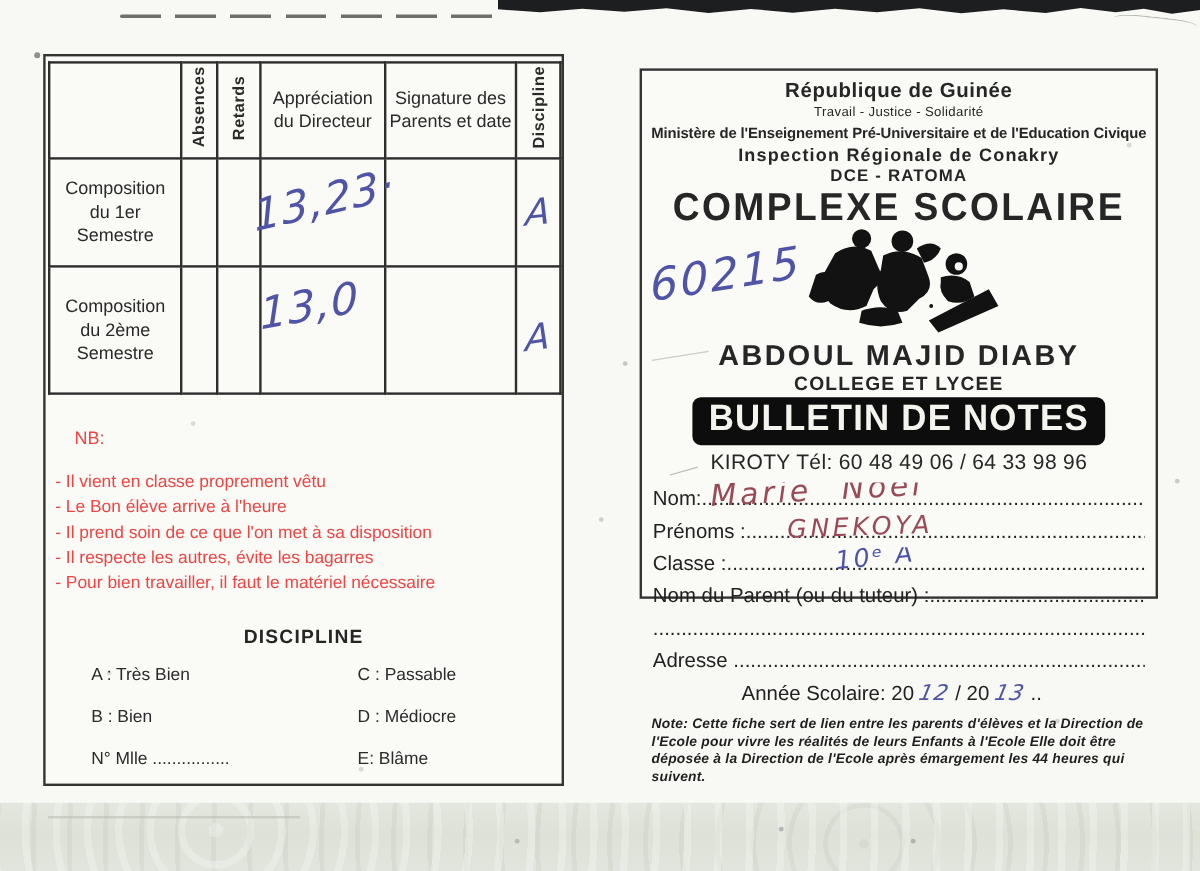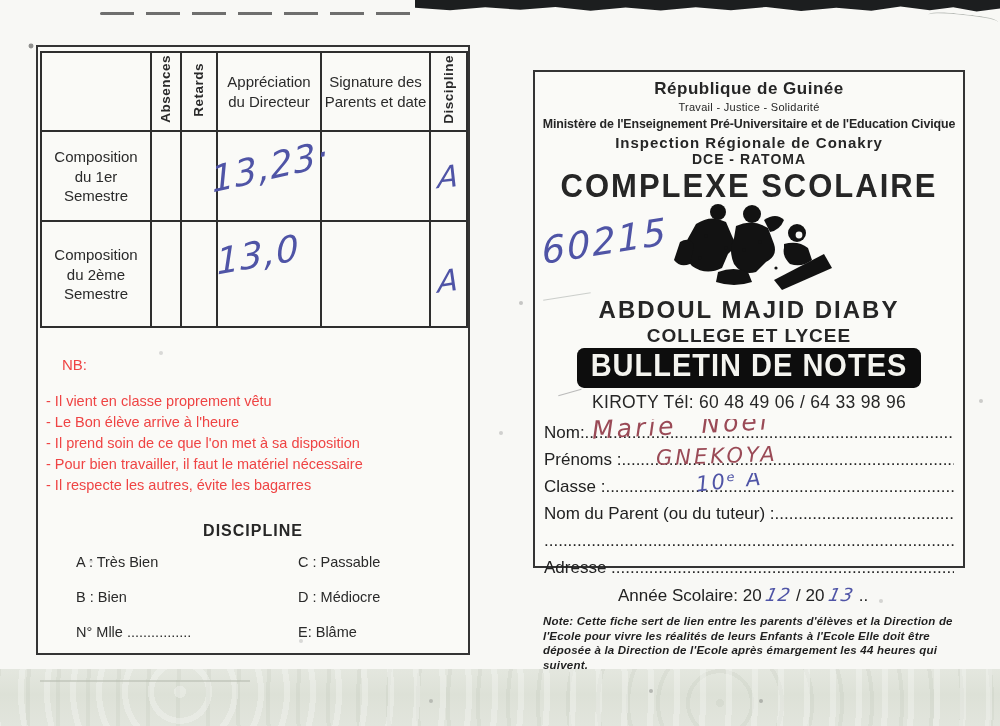--- a/index.html
+++ b/index.html
@@ -53,35 +53,35 @@
     transform:rotate(-10deg) skewX(-8deg);letter-spacing:1px;white-space:nowrap;}
   .disc-a{font-size:30px;display:inline-block;transform:rotate(-6deg) skewX(-10deg);}
 
   .nb{margin:26px 6px 0 8px;font-size:14.5px;line-height:21px;color:#ef4444;}
   .nb-head{margin:0 0 16px 16px;font-size:15px;}
   .disc-head{margin-top:26px;text-align:center;font-weight:bold;font-size:16px;letter-spacing:1px;}
   .legend{display:grid;grid-template-columns:222px 1fr;row-gap:19px;margin:14px 0 0 38px;
     font-size:14.5px;color:#2a2a2a;}
 
   
-  .right-page{position:absolute;left:533px;top:70px;width:432px;height:498px;
+  .right-page{position:absolute;left:533px;top:57px;width:432px;height:442px;
     border:2px solid #343434;box-sizing:border-box;text-align:center;background:rgba(255,255,255,.25);}
   .country{margin-top:7px;font-size:17px;font-weight:bold;letter-spacing:.5px;}
   .motto{font-size:11px;margin-top:2px;letter-spacing:.3px;}
   .ministry{font-size:12.4px;font-weight:bold;margin-top:4px;white-space:nowrap;letter-spacing:-.1px;}
   .inspection{font-size:15px;font-weight:bold;margin-top:3px;letter-spacing:1px;}
   .dce{font-size:14px;font-weight:bold;letter-spacing:1px;}
   .complex{font-size:31px;font-weight:bold;letter-spacing:2px;white-space:nowrap;margin-top:1px;
     transform:scaleY(1.05);}
   .logo-row{position:relative;height:94px;margin-top:-2px;}
   .logo-row svg{display:block;margin:0 auto;}
   .serial{position:absolute;left:6px;top:18px;font-size:37px;letter-spacing:2px;
     transform:rotate(-9deg) skewX(-6deg);white-space:nowrap;}
   .school-name{font-size:24px;font-weight:bold;letter-spacing:2px;white-space:nowrap;}
-  .school-type{font-size:19px;font-weight:bold;letter-spacing:1px;margin-top:1px;}
+  .school-type{font-size:16px;font-weight:bold;letter-spacing:1px;margin-top:1px;}
   .banner{display:inline-block;background:#0d0d0d;color:#f4f4ef;font-weight:bold;font-size:29px;
     letter-spacing:1px;padding:1px 14px 4px;border-radius:7px;margin-top:2px;white-space:nowrap;
     transform:scaleY(1.05);}
   .contact{font-size:17.5px;margin-top:5px;letter-spacing:.3px;white-space:nowrap;}
   .form{margin-top:6px;text-align:left;padding:0 9px;font-size:17px;color:#222;}
   .fline{position:relative;height:27px;line-height:27px;white-space:nowrap;overflow:hidden;}
   .hw-nom{position:absolute;left:48px;top:-7px;font-size:25px;letter-spacing:3px;word-spacing:14px;
     transform:rotate(-3deg);white-space:nowrap;}
   .hw-prenoms{position:absolute;left:112px;top:-3px;font-size:21px;letter-spacing:3px;
     transform:rotate(-2deg);white-space:nowrap;}
@@ -152,22 +152,22 @@
           </td>
         </tr>
       </tbody>
     </table>
 
     <div class="nb">
       <div class="nb-head">NB:</div>
       <div>- Il vient en classe proprement vêtu</div>
       <div>- Le Bon élève arrive à l'heure</div>
       <div>- Il prend soin de ce que l'on met à sa disposition</div>
+      <div>- Il respecte les autres, évite les bagarres</div>
       <div>- Pour bien travailler, il faut le matériel nécessaire</div>
-      <div>- Il respecte les autres, évite les bagarres</div>
     </div>
 
     <div class="disc-head">DISCIPLINE</div>
     <div class="legend">
       <span>A : Très Bien</span>
       <span>C : Passable</span>
       <span>B : Bien</span>
       <span>D : Médiocre</span>
       <span>N° Mlle ................</span>
       <span>E: Blâme</span>

